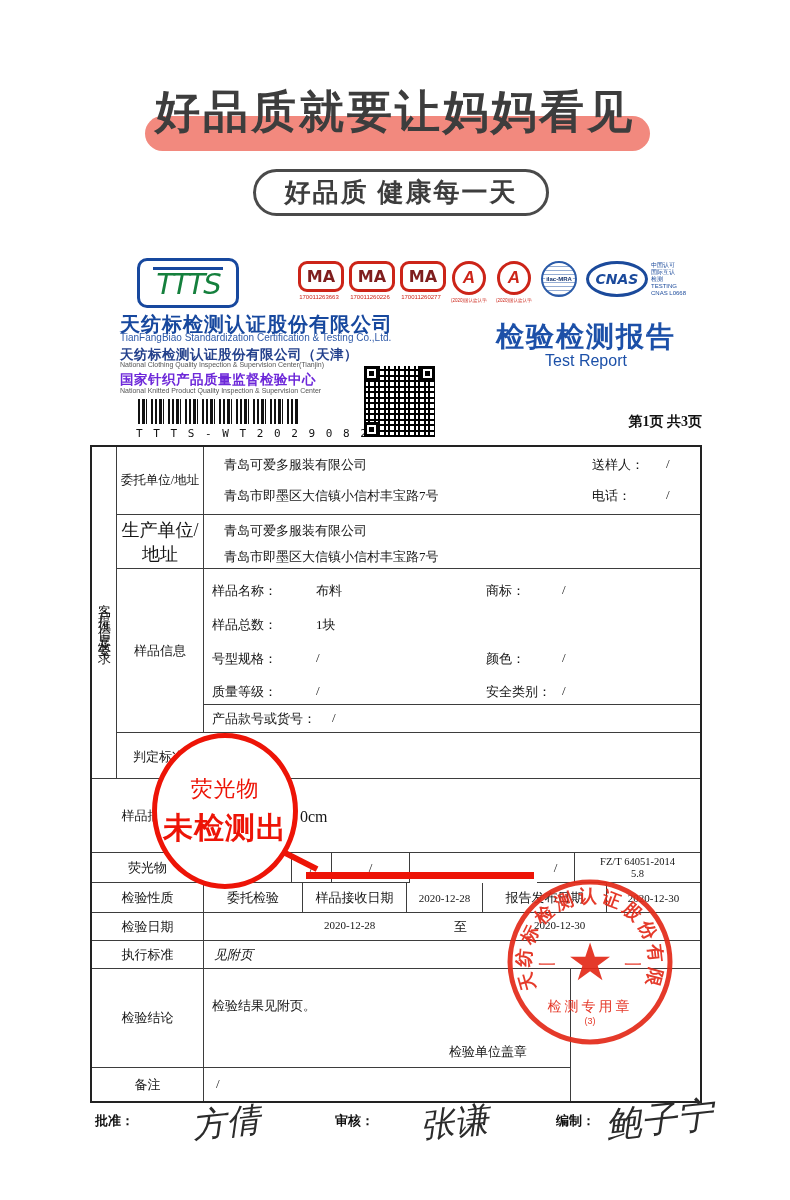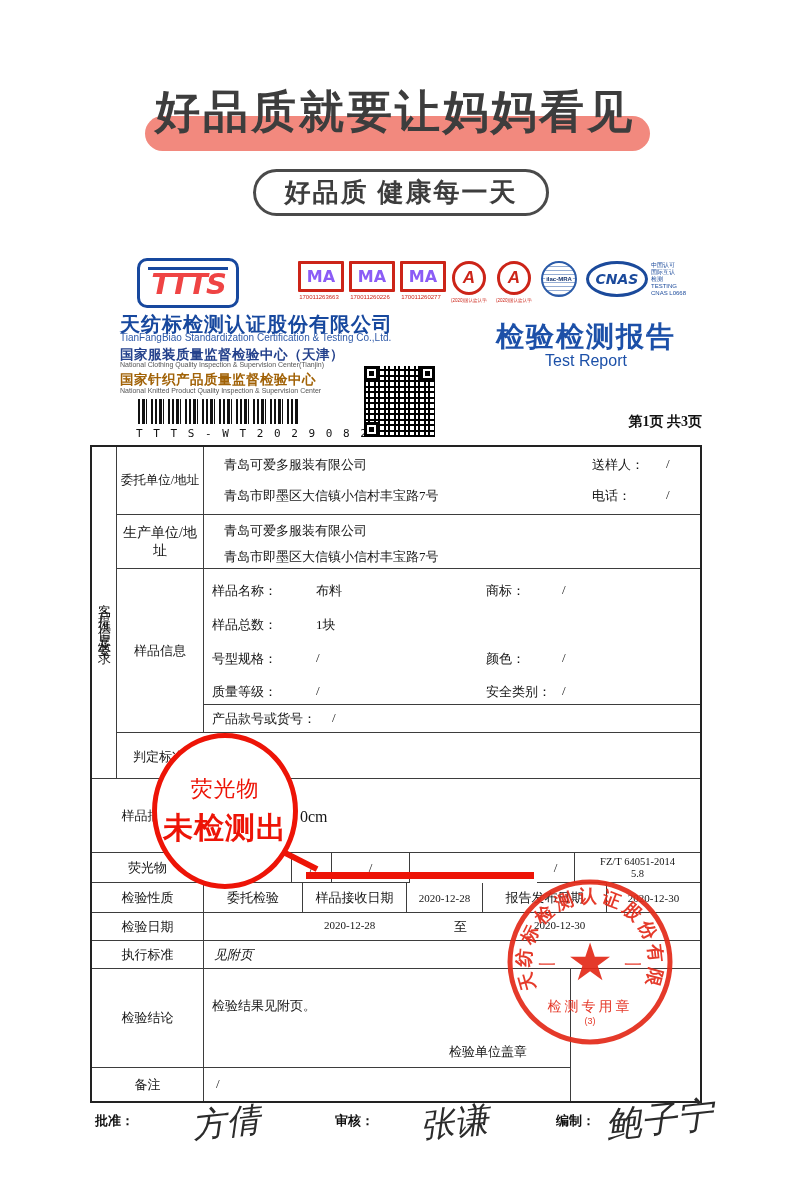--- a/index.html
+++ b/index.html
@@ -9,46 +9,46 @@
   
   .hero-bar{position:absolute;left:145px;top:116px;width:505px;height:35px;border-radius:18px;}
   .hero-title{position:absolute;left:0;top:82px;width:790px;text-align:center;
               font-size:45px;font-weight:700;color:#3d3d3d;letter-spacing:3px;}
   .sub-pill{position:absolute;left:253px;top:169px;width:290px;height:41px;border:3px solid #4a4a4a;
             border-radius:24px;display:flex;align-items:center;justify-content:center;
             font-size:26px;font-weight:600;color:#3d3d3d;letter-spacing:2px;}
   
   .ttts-box{position:absolute;left:137px;top:258px;width:96px;height:44px;border:3px solid #17489E;
             border-radius:10px;display:flex;align-items:center;justify-content:center;}
-  .ttts-box span{font-family:"DejaVu Sans",sans-serif;font-style:italic;font-weight:700;font-size:29px;
-            color:#ef4444;letter-spacing:-2px;border-top:3px solid #17489E;padding:0 3px;line-height:1;}
+  .ttts-box span{font-family:"DejaVu Sans",sans-serif;font-style:italic;font-weight:400;font-size:29px;
+            color:#15803d;letter-spacing:-2px;border-top:3px solid #17489E;padding:0 3px;line-height:1;}
   .badges{position:absolute;left:298px;top:261px;display:flex;align-items:flex-start;gap:9px;}
   .cma{width:42px;text-align:center;}
-  .cma-box{width:40px;height:25px;border:3px solid #CC2418;border-radius:1px;color:#8b5cf6;
+  .cma-box{width:40px;height:25px;border:3px solid #CC2418;border-radius:9px;color:#7f1d1d;
            font-weight:800;font-size:16px;line-height:25px;text-align:center;font-family:"DejaVu Sans",sans-serif;}
   .cma-num{font-size:6px;color:#CC2418;margin-top:2px;letter-spacing:0;}
   .cal{width:36px;text-align:center;}
   .cal-circle{width:28px;height:28px;border:3px solid #CC2418;border-radius:50%;margin:0 auto;
               color:#CC2418;font-weight:800;font-style:italic;font-size:17px;line-height:28px;text-align:center;}
   .cal-cap{font-size:4.5px;color:#CC2418;margin-top:3px;white-space:nowrap;overflow:hidden;}
   .globe{width:32px;height:32px;border:2px solid #2B5BA8;border-radius:50%;position:relative;
          background:repeating-linear-gradient(0deg,rgba(43,91,168,.5) 0 1.5px,transparent 1.5px 4px);
          display:flex;align-items:center;justify-content:center;}
   .globe span{font-size:6px;font-weight:700;color:#16356f;background:rgba(255,255,255,.85);padding:0 1px;}
   .cnas{display:flex;gap:3px;align-items:center;}
   .cnas-oval{width:56px;height:30px;border:3px solid #1B4A9B;border-radius:50%;display:flex;
              align-items:center;justify-content:center;color:#1B4A9B;font-weight:800;
              font-style:italic;font-size:14px;font-family:"DejaVu Sans",sans-serif;}
   .cnas-cap{font-size:6px;line-height:7px;color:#1B4A9B;}
   
   .cn1{position:absolute;left:120px;top:311px;font-size:20px;font-weight:800;color:#17489E;letter-spacing:1px;}
   .en1{position:absolute;left:120px;top:332px;font-size:10px;color:#2F5AA8;}
   .cn2{position:absolute;left:120px;top:346px;font-size:13.5px;font-weight:800;color:#24418C;letter-spacing:.5px;}
   .en2{position:absolute;left:120px;top:361px;font-size:7px;color:#555;}
-  .cn3{position:absolute;left:120px;top:371px;font-size:13.5px;font-weight:800;color:#a16207;letter-spacing:.5px;}
+  .cn3{position:absolute;left:120px;top:371px;font-size:13.5px;font-weight:800;color:#6d28d9;letter-spacing:.5px;}
   .en3{position:absolute;left:120px;top:387px;font-size:7px;color:#555;}
   .report-cn{position:absolute;left:470px;top:318px;width:232px;text-align:center;
              font-size:28px;font-weight:800;color:#1C50A8;letter-spacing:2px;}
   .report-en{position:absolute;left:470px;top:352px;width:232px;text-align:center;
              font-size:16px;color:#1C50A8;}
   
   .barcode{position:absolute;left:138px;top:399px;width:160px;height:25px;
     background:repeating-linear-gradient(90deg,#111 0 2px,#fff 2px 4px,#111 4px 7px,#fff 7px 8px,#111 8px 9px,#fff 9px 13px,#111 13px 15px,#fff 15px 17px);}
   .barcode-text{position:absolute;left:136px;top:427px;font-family:"DejaVu Sans Mono",monospace;
                 font-size:11px;letter-spacing:2px;color:#111;}
@@ -128,21 +128,21 @@
         <div>国际互认</div>
         <div>检测</div>
         <div>TESTING</div>
         <div>CNAS L0668</div>
       </div>
     </div>
   </div>
 
   <div class="cn1">天纺标检测认证股份有限公司</div>
   <div class="en1">TianFangBiao Standardization Certification &amp; Testing Co.,Ltd.</div>
-  <div class="cn2">国家服装质量监督检验中心（天津）</div>
+  <div class="cn2">天纺标检测认证股份有限公司（天津）</div>
   <div class="en2">National Clothing Quality Inspection &amp; Supervision Center(Tianjin)</div>
   <div class="cn3">国家针织产品质量监督检验中心</div>
   <div class="en3">National Knitted Product Quality Inspection &amp; Supervision Center</div>
   <div class="report-cn">检验检测报告</div>
   <div class="report-en">Test Report</div>
 
   <div class="barcode"></div>
   <div class="barcode-text">T T T S - W T 2 0 2 9 0 8 2 3</div>
   <div class="qr">
     <div class="finder" style="left:0;top:0;"></div>
@@ -158,21 +158,21 @@
     <div class="c br bb cc" style="left:25px;top:0;width:87px;height:68px;font-size:12.5px;">委托单位/地址</div>
     <div class="c bb" style="left:112px;top:0;width:496px;height:68px;">
       <span class="t" style="left:20px;top:9px;">青岛可爱多服装有限公司</span>
       <span class="t" style="left:388px;top:9px;">送样人：</span>
       <span class="t" style="left:462px;top:9px;">/</span>
       <span class="t" style="left:20px;top:40px;">青岛市即墨区大信镇小信村丰宝路7号</span>
       <span class="t" style="left:388px;top:40px;">电话：</span>
       <span class="t" style="left:462px;top:40px;">/</span>
     </div>
 
-    <div class="c br bb cc" style="left:25px;top:68px;width:87px;height:54px;font-size:14px;">生产单位/地址</div>
+    <div class="c br bb cc" style="left:25px;top:68px;width:87px;height:54px;font-size:18px;">生产单位/地址</div>
     <div class="c bb" style="left:112px;top:68px;width:496px;height:54px;">
       <span class="t" style="left:20px;top:7px;">青岛可爱多服装有限公司</span>
       <span class="t" style="left:20px;top:33px;">青岛市即墨区大信镇小信村丰宝路7号</span>
     </div>
 
     <div class="c br bb cc" style="left:25px;top:122px;width:87px;height:164px;">样品信息</div>
     <div class="c bb" style="left:112px;top:122px;width:496px;height:136px;">
       <span class="t" style="left:8px;top:13px;">样品名称：</span>
       <span class="t" style="left:112px;top:13px;">布料</span>
       <span class="t" style="left:282px;top:13px;">商标：</span>

